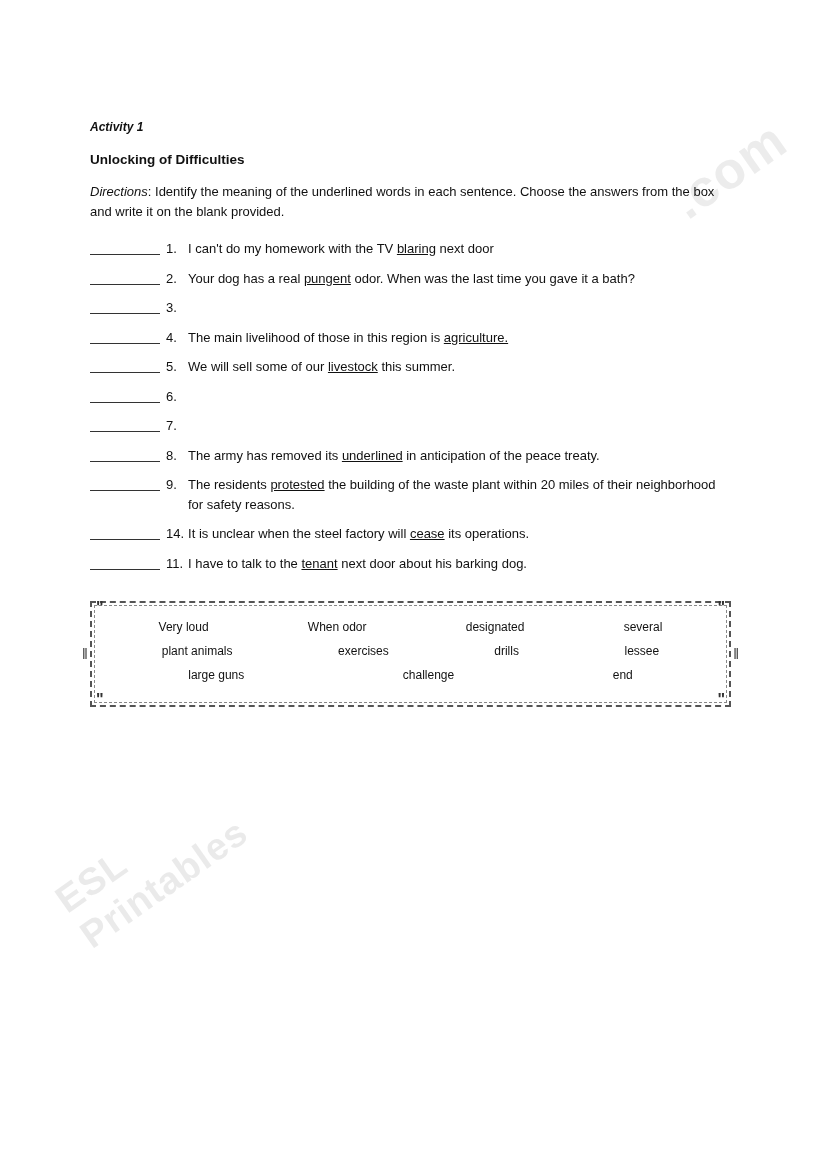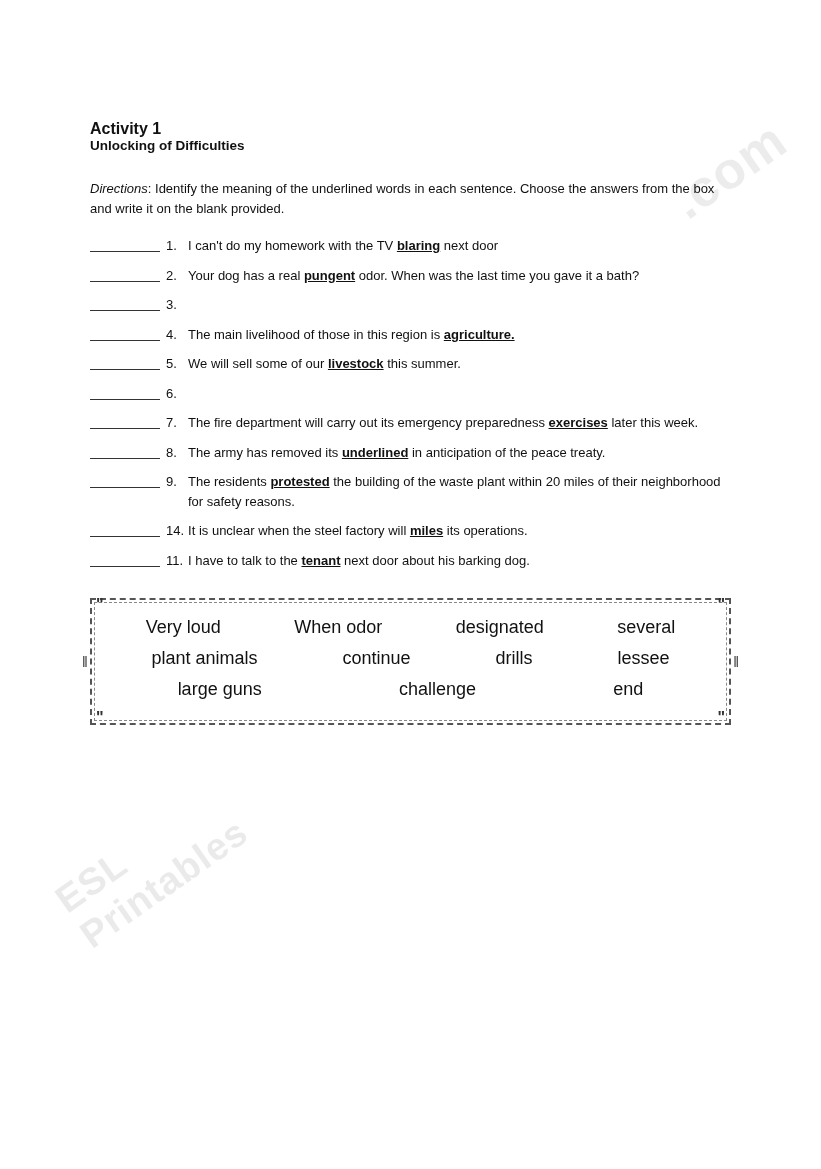--- a/index.html
+++ b/index.html
@@ -12,27 +12,29 @@
       min-height: 1169px;
     }
     .page {
       width: 821px;
       min-height: 1169px;
       background: #fff;
       padding: 120px 90px 60px 90px;
       position: relative;
     }
     .activity-title {
-      font-weight: bold;
-      font-size: 16px;
+      font-style: italic;
+      font-weight: bold;
+      font-size: 12px;
+      margin-bottom: 18px;
     }
     .section-title {
       font-weight: bold;
       font-size: 13.5px;
-      margin-bottom: 26px;
+      margin-bottom: 15px;
     }
     .directions {
       font-size: 13px;
       margin-bottom: 18px;
       line-height: 1.5;
     }
     .directions span.label {
       font-style: italic;
       font-weight: normal;
     }
@@ -57,31 +59,31 @@
       vertical-align: bottom;
     }
     .q-num {
       margin-right: 4px;
       flex-shrink: 0;
       min-width: 18px;
     }
     .q-text {
       flex: 1;
     }
-    u { text-decoration: underline; font-weight: bold; }
+    u { text-decoration: underline; }
     .box-row {
       display: flex;
       justify-content: space-around;
       align-items: center;
       margin-bottom: 6px;
       flex-wrap: wrap;
       gap: 4px;
     }
     .box-word {
-      font-size: 18px;
+      font-size: 12px;
       padding: 2px 8px;
     }
     .content-wrapper {
       position: relative;
       z-index: 1;
     }
     
     .esl-watermark {
       position: absolute;
       left: 70px;
@@ -184,39 +186,38 @@
       </li>
 
       <li class="question-item">
         <span class="blank"></span>
         <span class="q-num">6.</span>
       </li>
 
       <li class="question-item">
         <span class="blank"></span>
         <span class="q-num">7.</span>
-        <span class="q-text">The fire department will carry out its emergency preparedness <u>exercises</u> later this week.</span>
       </li>
 
       <li class="question-item">
         <span class="blank"></span>
         <span class="q-num">8.</span>
         <span class="q-text">The army has removed its <u>underlined</u> in anticipation of the peace treaty.</span>
       </li>
 
       <li class="question-item">
         <span class="blank"></span>
         <span class="q-num">9.</span>
         <span class="q-text">The residents <u>protested</u> the building of the waste plant within 20 miles of their neighborhood for safety reasons.</span>
       </li>
 
       <li class="question-item">
         <span class="blank"></span>
         <span class="q-num">14.</span>
-        <span class="q-text">It is unclear when the steel factory will <u>miles</u> its operations.</span>
+        <span class="q-text">It is unclear when the steel factory will <u>cease</u> its operations.</span>
       </li>
 
       <li class="question-item">
         <span class="blank"></span>
         <span class="q-num">11.</span>
         <span class="q-text">I have to talk to the <u>tenant</u> next door about his barking dog.</span>
       </li>
     </ul>
 
     <div class="dashed-border-box">
@@ -229,21 +230,21 @@
         <span class="side-mark-r">‖</span>
         <div class="dashed-border-box-inner">
           <div class="box-row">
             <span class="box-word">Very loud</span>
             <span class="box-word">When odor</span>
             <span class="box-word">designated</span>
             <span class="box-word">several</span>
           </div>
           <div class="box-row">
             <span class="box-word">plant animals</span>
-            <span class="box-word">continue</span>
+            <span class="box-word">exercises</span>
             <span class="box-word">drills</span>
             <span class="box-word">lessee</span>
           </div>
           <div class="box-row">
             <span class="box-word">large guns</span>
             <span class="box-word">challenge</span>
             <span class="box-word">end</span>
           </div>
         </div>
       </div>

